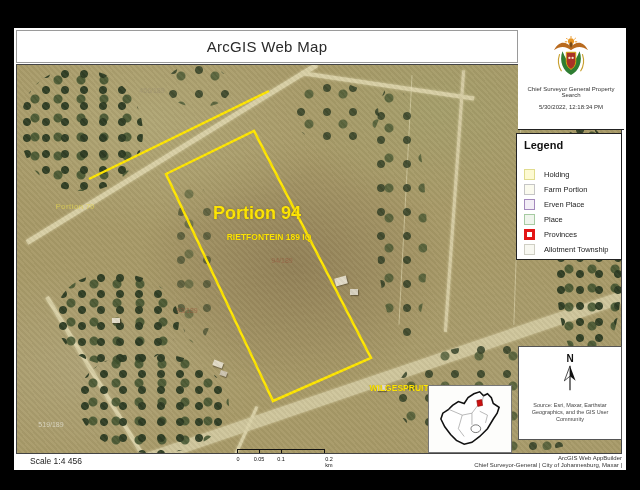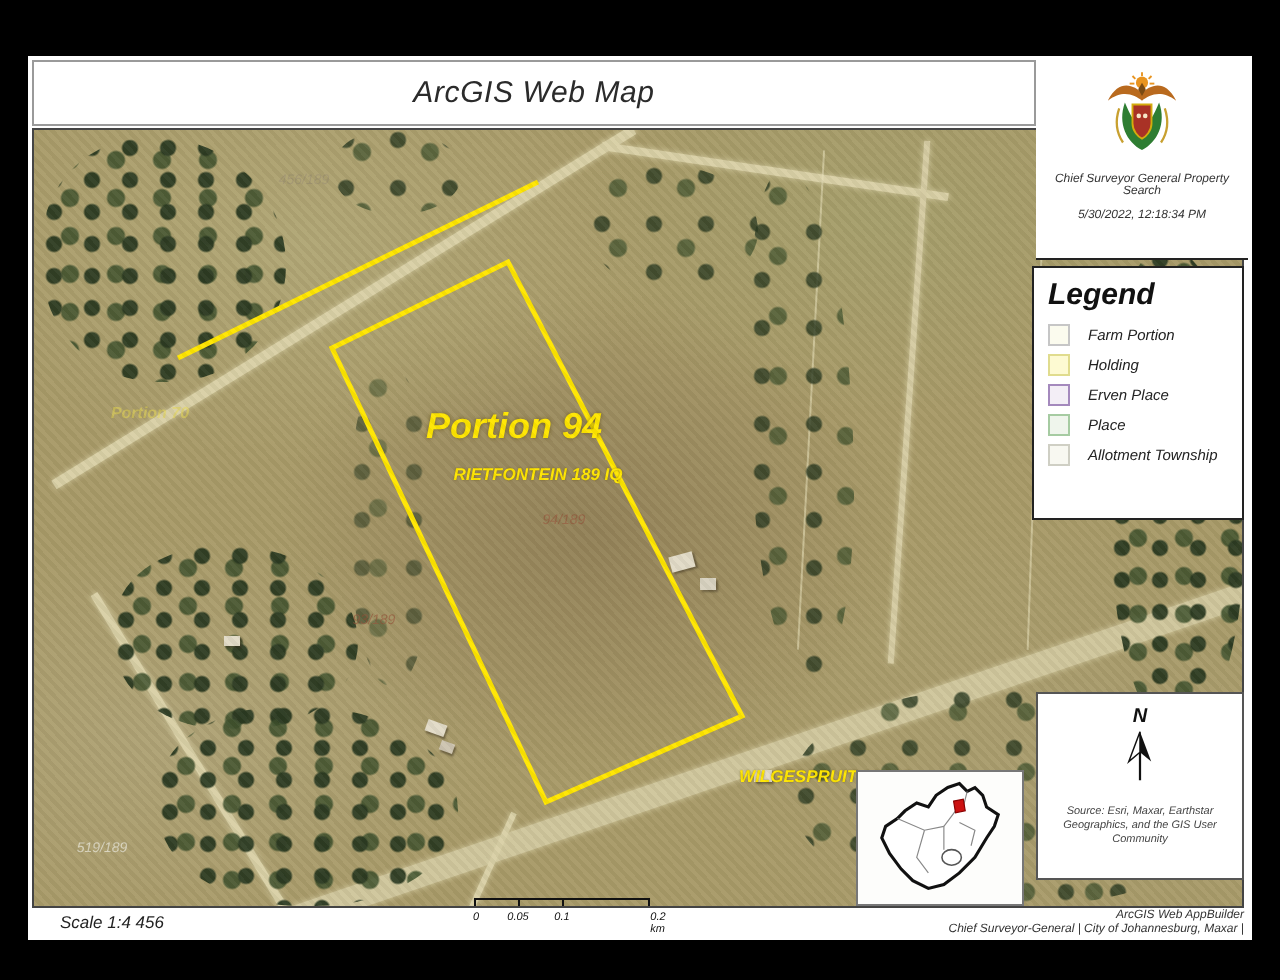--- a/index.html
+++ b/index.html
@@ -1,17 +1,17 @@
 <!DOCTYPE html>
 <html><head>
 <meta charset="utf-8">
 <style>
   html,body{margin:0;padding:0;background:#000;}
   #stage{position:relative;width:640px;height:490px;background:#000;overflow:hidden;
-         font-family:"Liberation Sans","DejaVu Sans",sans-serif;font-style:italic;}
+         font-family:"Liberation Sans","DejaVu Sans",sans-serif;}
   .page{position:absolute;left:14px;top:28px;width:612px;height:442px;background:#fff;}
 
   
   .titlebar{position:absolute;left:2px;top:2px;width:500px;height:31px;background:#fff;
             border:1px solid #9a9a9a;display:flex;align-items:center;justify-content:center;
             font-size:15px;color:#2b2b2b;letter-spacing:.3px;}
 
   
   .map{position:absolute;left:2px;top:36px;width:606px;height:390px;overflow:hidden;
        border:1px solid #444;box-sizing:border-box;
@@ -43,21 +43,21 @@
   .lbl-faint-r{font-size:7px;color:rgba(150,80,55,.6);}
   .lbl-faint-w{font-size:7px;color:rgba(235,233,222,.7);}
 
   
   .crest-panel{position:absolute;left:504px;top:2px;width:106px;height:99px;background:#fff;
                border-bottom:1px solid #222;text-align:center;}
   .crest-org{font-size:6px;color:#333;margin-top:3px;}
   .crest-time{font-size:6px;color:#333;margin-top:6px;}
   .legend-panel{position:absolute;left:502px;top:105px;width:106px;height:127px;background:#fff;
                 border:1px solid #222;box-sizing:border-box;padding:5px 0 0 7px;}
-  .legend-title{font-size:15px;font-weight:bold;color:#111;margin-bottom:4px;}
+  .legend-title{font-size:11px;font-weight:bold;color:#111;margin-bottom:16px;}
   .lg-row{display:flex;align-items:center;height:15px;}
   .sw{width:11px;height:11px;box-sizing:border-box;margin-right:9px;flex:0 0 auto;}
   .lg-lab{font-size:7.5px;color:#222;}
   .north-panel{position:absolute;left:504px;top:318px;width:104px;height:94px;background:#fff;
                border:1px solid #555;box-sizing:border-box;text-align:center;}
   .north-n{font-size:10px;font-weight:bold;color:#111;margin-top:6px;}
   .source-text{font-size:5.5px;color:#444;margin:6px 6px 0 6px;line-height:7px;}
   .inset{position:absolute;left:414px;top:357px;width:84px;height:68px;background:#fdfdfb;
          border:1px solid #777;box-sizing:border-box;}
 
@@ -143,34 +143,38 @@
         <path d="M8,20 C6,26 6,32 10,38" stroke="#c8a030" stroke-width="1.2" fill="none"></path>
         <path d="M32,20 C34,26 34,32 30,38" stroke="#c8a030" stroke-width="1.2" fill="none"></path>
       </svg>
       <div class="crest-org">Chief Surveyor General Property Search</div>
       <div class="crest-time">5/30/2022, 12:18:34 PM</div>
     </div>
 
     <div class="legend-panel">
       <div class="legend-title">Legend</div>
       <div class="lg-row">
+        <span class="sw" style="background:#fdfad2;border:1px solid #e0dc8e"></span>
+        <span class="lg-lab">Holding</span>
+      </div>
+      <div class="lg-row">
         <span class="sw" style="background:#fbfbee;border:1px solid #c6c6c6"></span>
         <span class="lg-lab">Farm Portion</span>
       </div>
       <div class="lg-row">
-        <span class="sw" style="background:#fdfad2;border:1px solid #e0dc8e"></span>
-        <span class="lg-lab">Holding</span>
-      </div>
-      <div class="lg-row">
         <span class="sw" style="background:#f3eef6;border:1px solid #a489bd"></span>
         <span class="lg-lab">Erven Place</span>
       </div>
       <div class="lg-row">
         <span class="sw" style="background:#eff5ec;border:1px solid #a6cba2"></span>
         <span class="lg-lab">Place</span>
+      </div>
+      <div class="lg-row">
+        <span class="sw" style="background:#ffffff;border:3px solid #e31616"></span>
+        <span class="lg-lab">Provinces</span>
       </div>
       <div class="lg-row">
         <span class="sw" style="background:#f8f8f1;border:1px solid #cfcfc4"></span>
         <span class="lg-lab">Allotment Township</span>
       </div>
     </div>
 
     <div class="north-panel">
       <div class="north-n">N</div>
       <svg width="24" height="28" viewBox="0 0 24 30">

